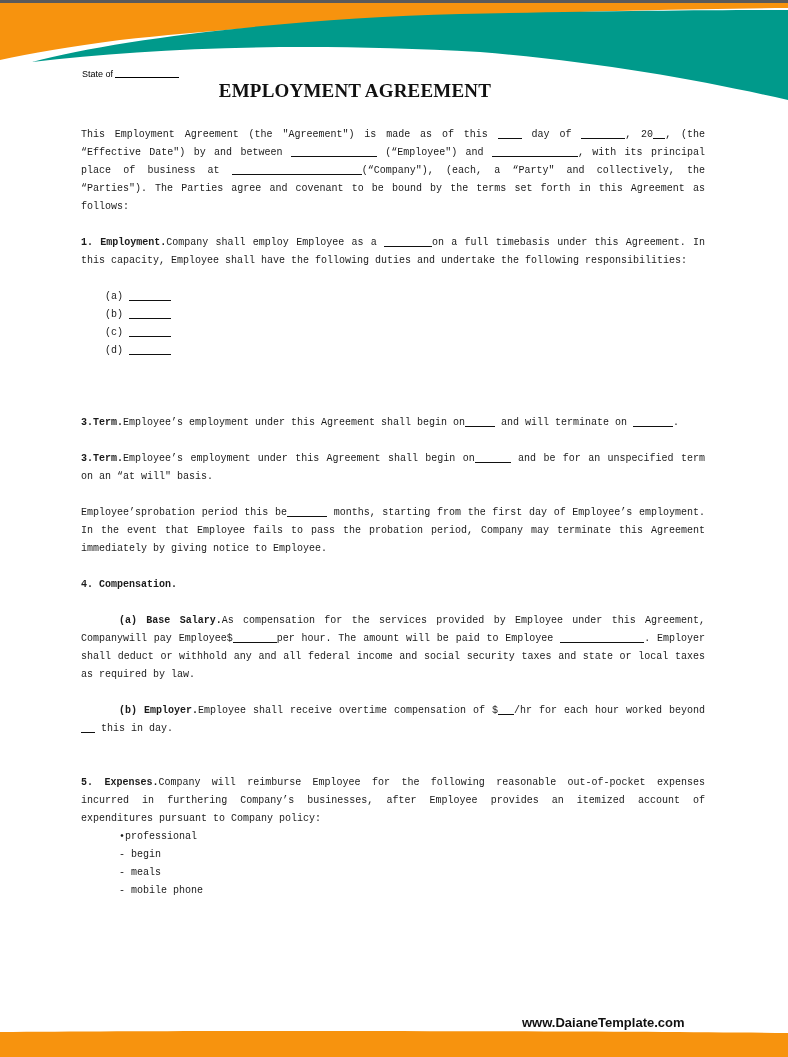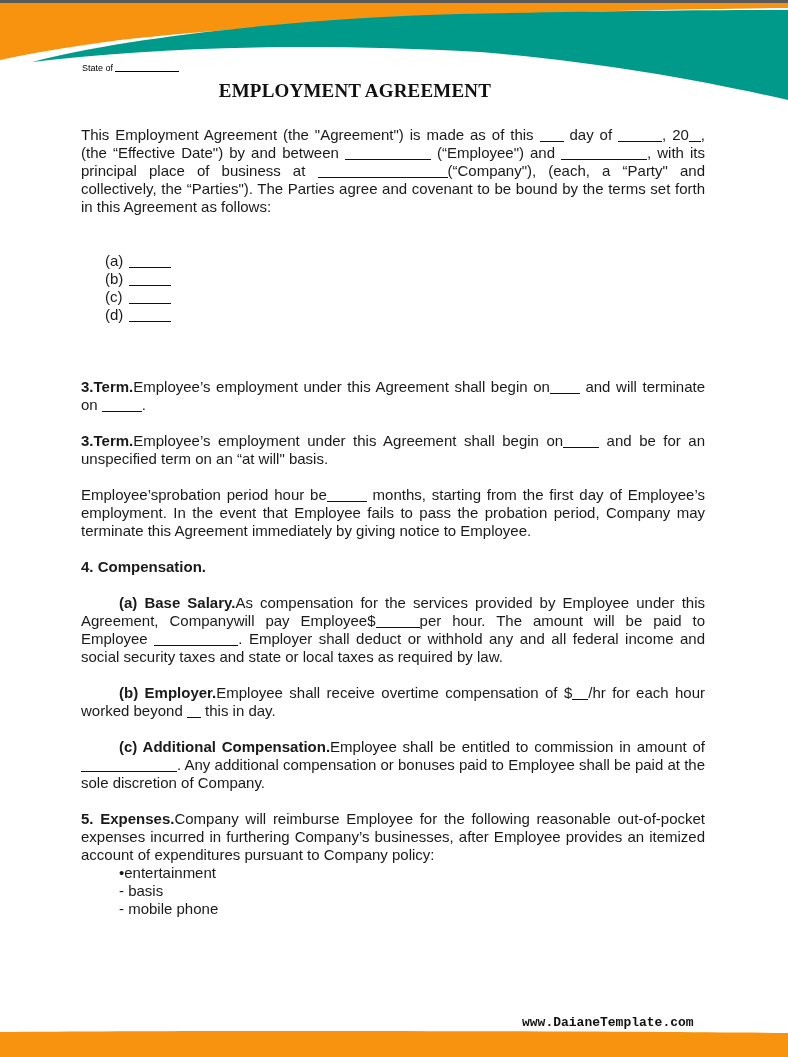--- a/index.html
+++ b/index.html
@@ -5,45 +5,45 @@
   html, body { margin: 0; padding: 0; }
   body {
     width: 788px; height: 1057px; position: relative; overflow: hidden;
     background: #ffffff;
     font-family: "DejaVu Serif", "Liberation Serif", serif;
     color: #1a1a1a;
   }
   .topbar { position: absolute; left: 0; top: 0; width: 788px; height: 3px; background: #5a5a5a; }
   .header-art { position: absolute; left: 0; top: 0; width: 788px; height: 110px; }
   .state-of {
-    position: absolute; left: 82px; top: 59px;
+    position: absolute; left: 82px; top: 65px;
     font-family: "Liberation Sans", sans-serif; font-size: 9px; color: #000;
   }
   .state-of .blank { display: inline-block; width: 64px; border-bottom: 1px solid #000; margin-left: 2px; vertical-align: -1px; }
   .title {
     position: absolute; left: 0; width: 710px; top: 80px; text-align: center;
     font-family: "Liberation Serif", serif; font-weight: bold; font-size: 19px; letter-spacing: 0.2px; color: #111;
   }
   .doc {
     position: absolute; left: 81px; top: 126px; width: 624px;
-    font-family: Liberation Sans, sans-serif; font-size: 15px; line-height: 18px;
+    font-family: Liberation Mono, monospace; font-size: 10px; line-height: 18px;
   }
   .p { text-align: justify; margin: 0; }
   .gap { height: 18px; }
   .b { font-weight: bold; }
   .indent { text-indent: 38px; }
   .blank { display: inline-block; border-bottom: 1px solid #111; height: 12px; vertical-align: -2px; }
   .duties { margin: 0; padding-left: 24px; }
   .duty { height: 18px; }
   .duty .lbl { display: inline-block; width: 24px; }
   .expenses { padding-left: 38px; }
   .footer-art { position: absolute; left: 0; top: 1030px; width: 788px; height: 27px; }
   .footer-url {
     position: absolute; left: 522px; top: 1015px;
-    font-family: Liberation Mono, monospace; font-weight: bold; font-size: 13px; color: #111;
+    font-family: Liberation Sans, sans-serif; font-weight: bold; font-size: 13px; color: #111;
   }
 </style>
 </head>
 <body>
 
 <div class="topbar" style="background: rgb(90, 90, 90);"></div>
 
 <svg class="header-art" viewBox="0 0 788 110" preserveAspectRatio="none">
   <path id="orange-wave" d="M0,3 L788,3 L788,8 C560,10 300,20 120,40 C70,47 30,53 0,60 Z" fill="#f7930e"></path>
   <path id="teal-wave" d="M32,62 C120,38 300,18 460,14 C600,11 700,10 788,10 L788,100 C700,80 600,62 480,52 C300,42 150,48 32,62 Z" fill="#009a8b"></path>
@@ -54,20 +54,23 @@
 </div>
 
 <div class="title">EMPLOYMENT AGREEMENT</div>
 
 <div class="doc">
   <p class="p">
     <span>This Employment Agreement (the "Agreement") is made as of this </span><span class="blank" style="width:24px"></span><span> day of </span><span class="blank" style="width:44px"></span><span>, 20</span><span class="blank" style="width:12px"></span><span>, (the “Effective Date") by and between </span><span class="blank" style="width:86px"></span><span> (“Employee") and </span><span class="blank" style="width:86px"></span><span>, with its principal place of business at </span><span class="blank" style="width:130px"></span><span>(“Company"), (each, a “Party" and collectively, the “Parties"). The Parties agree and covenant to be bound by the terms set forth in this Agreement as follows:</span>
   </p>
   <div class="gap"></div>
 
+  <p class="p">
+    <span class="b">1. Employment.</span><span>Company shall employ Employee as a </span><span class="blank" style="width:48px"></span><span>on a full timebasis under this Agreement. In this capacity, Employee shall have the following duties and undertake the following responsibilities:</span>
+  </p>
   <div class="gap"></div>
   <div class="duties">
     <div class="duty"><span class="lbl">(a)</span><span class="blank" style="width:42px"></span></div>
     <div class="duty"><span class="lbl">(b)</span><span class="blank" style="width:42px"></span></div>
     <div class="duty"><span class="lbl">(c)</span><span class="blank" style="width:42px"></span></div>
     <div class="duty"><span class="lbl">(d)</span><span class="blank" style="width:42px"></span></div>
   </div>
   <div class="gap"></div>
   <div class="gap"></div>
 
@@ -77,48 +80,46 @@
     <span class="b">3.Term.</span><span>Employee’s employment under this Agreement shall begin on</span><span class="blank" style="width:30px"></span><span> and will terminate on </span><span class="blank" style="width:40px"></span><span>.</span>
   </p>
   <div class="gap"></div>
 
   <p class="p">
     <span class="b">3.Term.</span><span>Employee’s employment under this Agreement shall begin on</span><span class="blank" style="width:36px"></span><span> and be for an unspecified term on an “at will" basis.</span>
   </p>
   <div class="gap"></div>
 
   <p class="p">
-    <span>Employee’sprobation period hour be</span><span class="blank" style="width:40px"></span><span> months, starting from the first day of Employee’s employment. In the event that Employee fails to pass the probation period, Company may terminate this Agreement immediately by giving notice to Employee.</span>
+    <span>Employee’sprobation period this be</span><span class="blank" style="width:40px"></span><span> months, starting from the first day of Employee’s employment. In the event that Employee fails to pass the probation period, Company may terminate this Agreement immediately by giving notice to Employee.</span>
   </p>
   <div class="gap"></div>
 
   <p class="p b">4. Compensation.</p>
   <div class="gap"></div>
 
   <p class="p indent">
     <span class="b">(a) Base Salary.</span><span>As compensation for the services provided by Employee under this Agreement, Companywill pay Employee$</span><span class="blank" style="width:44px"></span><span>per hour. The amount will be paid to Employee </span><span class="blank" style="width:84px"></span><span>. Employer shall deduct or withhold any and all federal income and social security taxes and state or local taxes as required by law.</span>
   </p>
   <div class="gap"></div>
 
   <p class="p indent">
     <span class="b">(b) Employer.</span><span>Employee shall receive overtime compensation of $</span><span class="blank" style="width:16px"></span><span>/hr for each hour worked beyond </span><span class="blank" style="width:14px"></span><span> this in day.</span>
   </p>
   <div class="gap"></div>
 
-  <p class="p indent">
-    <span class="b">(c) Additional Compensation.</span><span>Employee shall be entitled to commission in amount of </span><span class="blank" style="width:96px"></span><span>. Any additional compensation or bonuses paid to Employee shall be paid at the sole discretion of Company.</span>
-  </p>
   <div class="gap"></div>
 
   <p class="p">
     <span class="b">5. Expenses.</span><span>Company will reimburse Employee for the following reasonable out-of-pocket expenses incurred in furthering Company’s businesses, after Employee provides an itemized account of expenditures pursuant to Company policy:</span>
   </p>
   <div class="expenses">
-    <div>•entertainment</div>
-    <div>- basis</div>
+    <div>•professional</div>
+    <div>- begin</div>
+    <div>- meals</div>
     <div>- mobile phone</div>
   </div>
 </div>
 
 <div class="footer-url">www.DaianeTemplate.com</div>
 
 <svg class="footer-art" viewBox="0 0 788 27" preserveAspectRatio="none">
   <path id="footer-band" d="M0,2 C200,0 600,1 788,3 L788,27 L0,27 Z" fill="#f7930e"></path>
 </svg>
 

